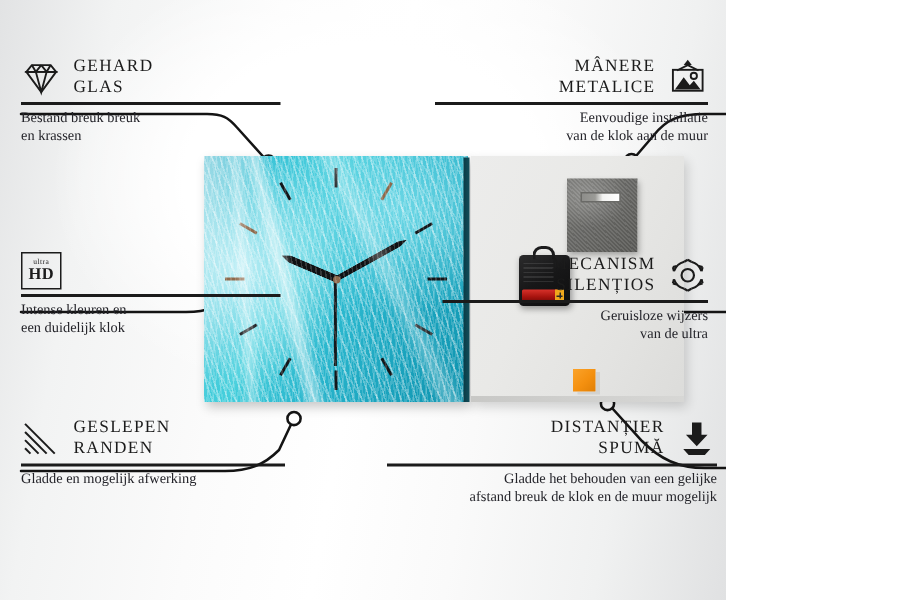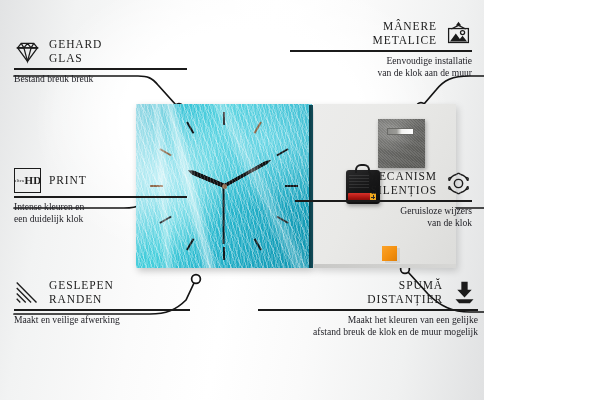--- a/index.html
+++ b/index.html
@@ -229,34 +229,34 @@
     flex: 0 0 auto;
     width: 27px; height: 27px;
     display: block;
   }
   .ico svg { display: block; width: 100%; height: 100%; }
 
   .hd-badge {
     width: 27px; height: 25px;
     border: 1.6px solid #1b1b1b;
     display: flex;
-    flex-direction: row;
+    flex-direction: column;
     align-items: center;
     justify-content: center;
     line-height: 1;
     flex: 0 0 auto;
   }
   .hd-badge .u { font-size: 5px; letter-spacing: 0.3px; color:#1b1b1b; }
   .hd-badge .h { font-size: 11px; font-weight: bold; color:#1b1b1b; letter-spacing:0.2px; }
 
   
   #c-gehard { left: 14px; top: 38px; width: 190px; }
   #c-hoog   { left: 14px; top: 168px; width: 190px; }
   #c-gesl   { left: 14px; top: 279px; width: 200px; }
-  #c-manere { right: 12px; top: 20px; width: 190px; }
+  #c-manere { right: 12px; top: 38px; width: 190px; }
   #c-mecan  { right: 12px; top: 170px; width: 185px; }
   #c-dist   { right: 6px;  top: 279px; width: 230px; }
 
   #lines {
     position: absolute;
     left: 0; top: 0;
     width: 600px; height: 400px;
     pointer-events: none;
   }
 </style>
@@ -337,31 +337,31 @@
         </svg>
       </span>
       <div class="title">
         <div>GEHARD</div>
         <div>GLAS</div>
       </div>
     </div>
     <div class="rule" style="width:173px"></div>
     <div class="sub">
       <div>Bestand breuk breuk</div>
+      <div>en krassen</div>
     </div>
   </div>
 
   <div class="callout left" id="c-hoog">
     <div class="head">
       <span class="hd-badge">
         <span class="u">ultra</span>
         <span class="h">HD</span>
       </span>
       <div class="title">
-        <div>PRINT</div>
       </div>
     </div>
     <div class="rule" style="width:173px"></div>
     <div class="sub">
       <div>Intense kleuren en</div>
       <div>een duidelijk klok</div>
     </div>
   </div>
 
   <div class="callout left" id="c-gesl">
@@ -374,21 +374,21 @@
           <path d="M3 22 L7 26"></path>
         </svg>
       </span>
       <div class="title">
         <div>GESLEPEN</div>
         <div>RANDEN</div>
       </div>
     </div>
     <div class="rule" style="width:176px"></div>
     <div class="sub">
-      <div>Maakt en veilige afwerking</div>
+      <div>Gladde en mogelijk afwerking</div>
     </div>
   </div>
 
   <div class="callout right" id="c-manere">
     <div class="head">
       <span class="ico">
         <svg viewBox="0 0 30 30" fill="none" stroke="#1b1b1b" stroke-width="1.4">
           <path d="M15 2 L12 6 L18 6 Z" fill="#1b1b1b" stroke="none"></path>
           <path d="M15 6 L7 10 M15 6 L23 10"></path>
           <rect x="4" y="9.5" width="22" height="15.5"></rect>
@@ -424,37 +424,37 @@
         </svg>
       </span>
       <div class="title">
         <div>MECANISM</div>
         <div>SILENȚIOS</div>
       </div>
     </div>
     <div class="rule" style="width:177px;margin-left:auto"></div>
     <div class="sub">
       <div>Geruisloze wijzers</div>
-      <div>van de klok</div>
+      <div>van de ultra</div>
     </div>
   </div>
 
   <div class="callout right" id="c-dist">
     <div class="head">
       <span class="ico">
         <svg viewBox="0 0 30 30" fill="none" stroke="#1b1b1b" stroke-width="1.4">
           <path d="M11.5 3 L18.5 3 L18.5 12 L23 12 L15 20.5 L7 12 L11.5 12 Z" fill="#1b1b1b" stroke="none"></path>
           <path d="M15 22.5 L25 22.5 L21 27 L9 27 L5 22.5 Z" fill="#1b1b1b" stroke="none"></path>
         </svg>
       </span>
       <div class="title">
+        <div>DISTANȚIER</div>
         <div>SPUMĂ</div>
-        <div>DISTANȚIER</div>
       </div>
     </div>
     <div class="rule" style="width:220px;margin-left:auto"></div>
     <div class="sub">
-      <div>Maakt het kleuren van een gelijke</div>
+      <div>Gladde het behouden van een gelijke</div>
       <div>afstand breuk de klok en de muur mogelijk</div>
     </div>
   </div>
 
 </div>
 
 </body></html>

